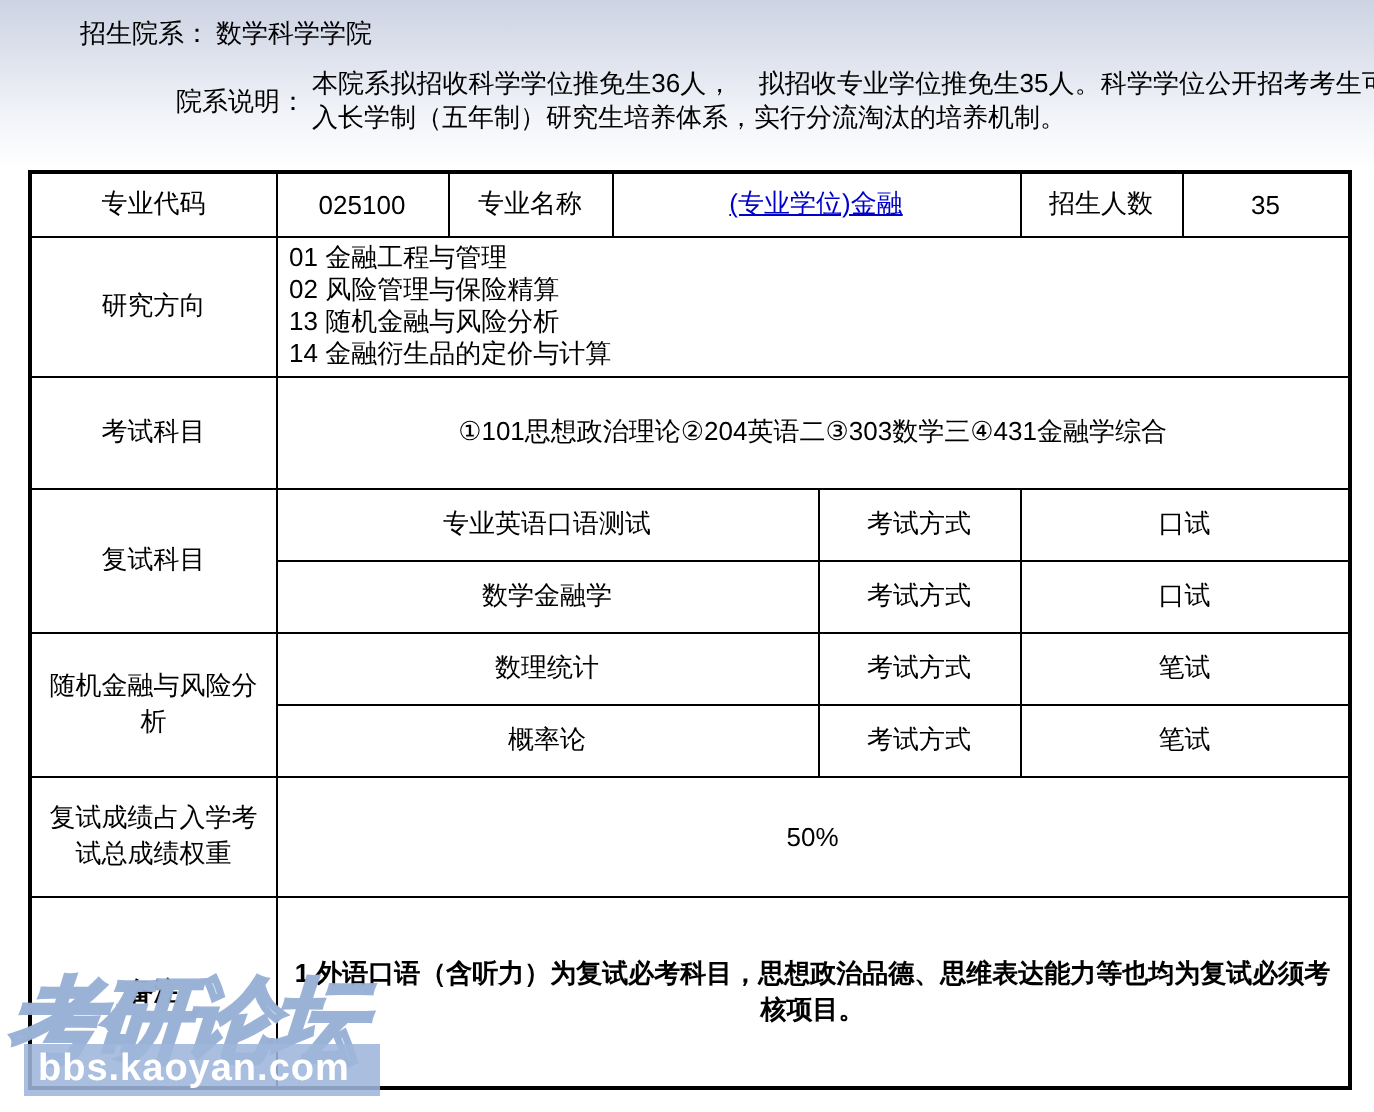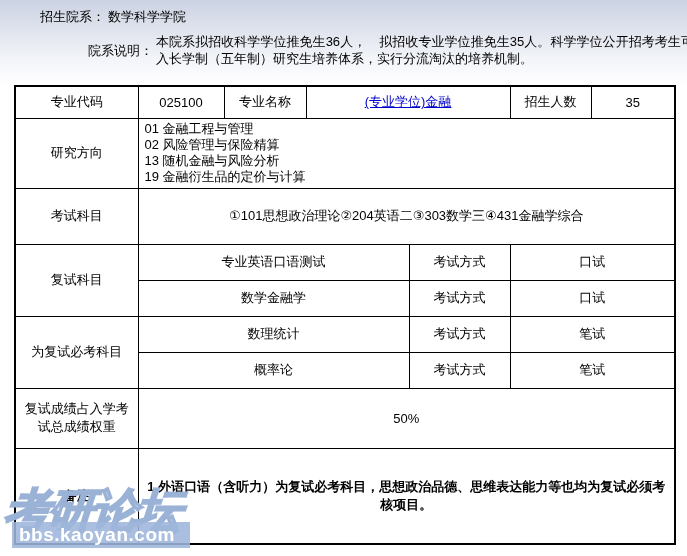--- a/index.html
+++ b/index.html
@@ -129,21 +129,21 @@
       <td>招生人数</td>
       <td>35</td>
     </tr>
 
     <tr class="r-res">
       <td>研究方向</td>
       <td colspan="6" class="left">
         <div class="research-line">01 金融工程与管理</div>
         <div class="research-line">02 风险管理与保险精算</div>
         <div class="research-line">13 随机金融与风险分析</div>
-        <div class="research-line">19 金融衍生品的定价与计算</div>
+        <div class="research-line">14 金融衍生品的定价与计算</div>
       </td>
     </tr>
 
     <tr class="r-exam">
       <td>考试科目</td>
       <td colspan="6" class="left">①101思想政治理论②204英语二③303数学三④431金融学综合</td>
     </tr>
 
     <tr class="r-sub">
       <td rowspan="2">复试科目</td>
@@ -151,21 +151,21 @@
       <td>考试方式</td>
       <td colspan="2">口试</td>
     </tr>
     <tr class="r-sub">
       <td colspan="3">数学金融学</td>
       <td>考试方式</td>
       <td colspan="2">口试</td>
     </tr>
 
     <tr class="r-sub">
-      <td rowspan="2">为复试必考科目</td>
+      <td rowspan="2">随机金融与风险分析</td>
       <td colspan="3">数理统计</td>
       <td>考试方式</td>
       <td colspan="2">笔试</td>
     </tr>
     <tr class="r-sub">
       <td colspan="3">概率论</td>
       <td>考试方式</td>
       <td colspan="2">笔试</td>
     </tr>
 

